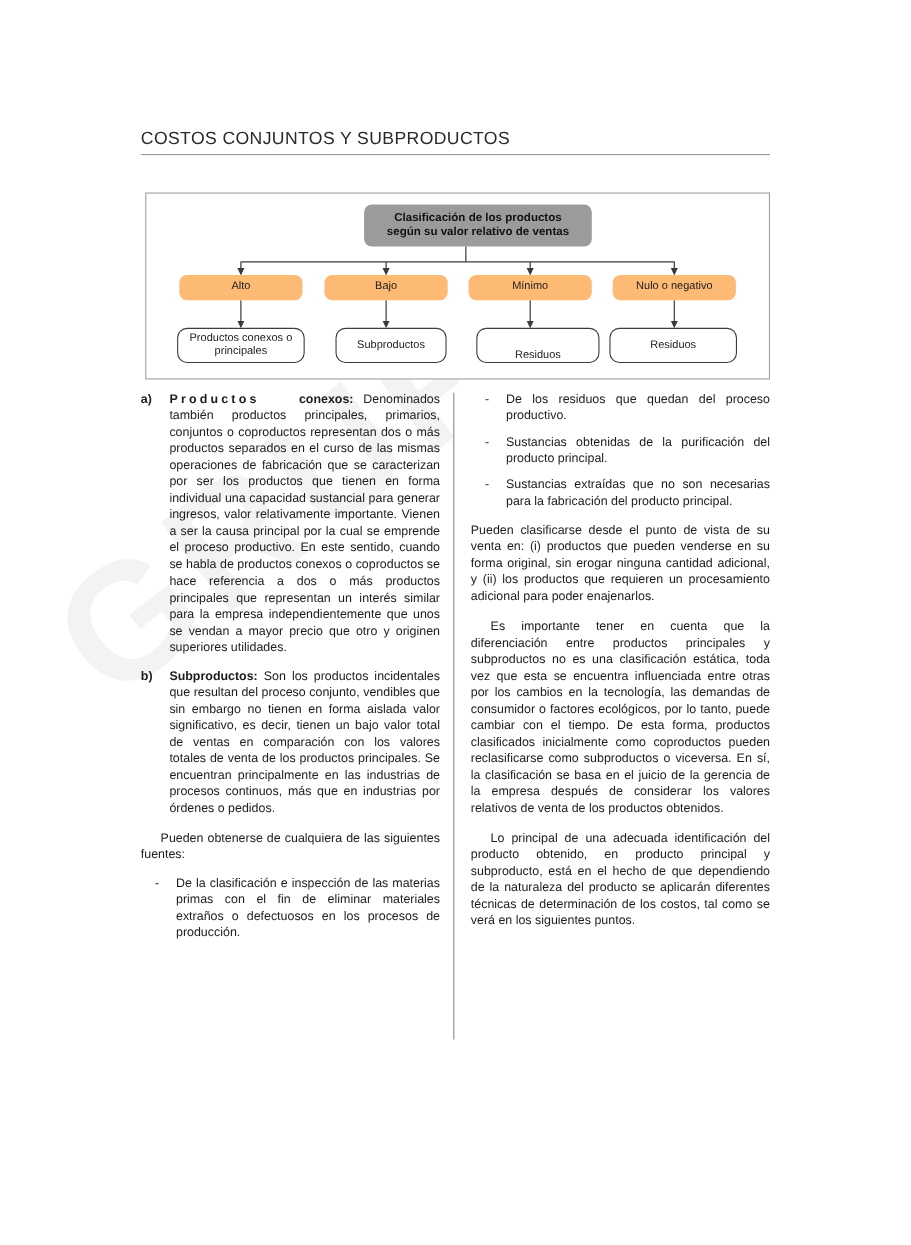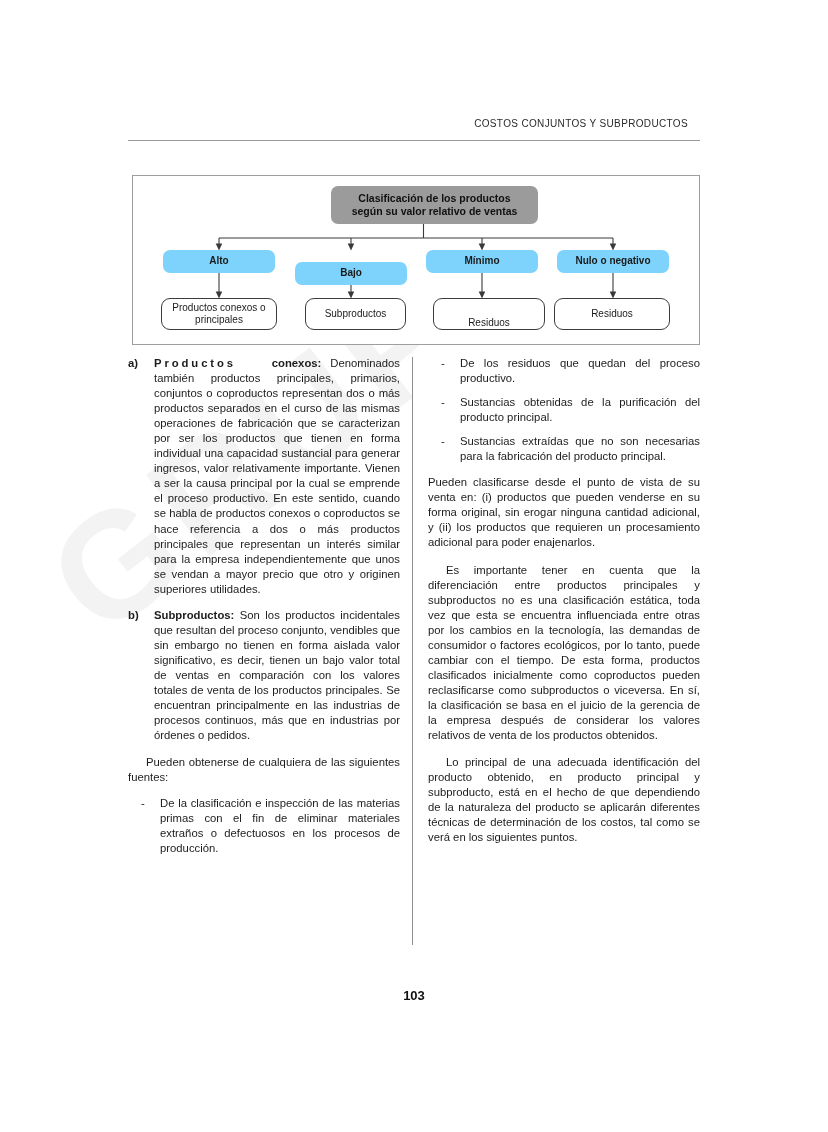--- a/index.html
+++ b/index.html
@@ -15,25 +15,25 @@
     position: relative;
     width: 828px;
     height: 1132px;
     background: #ffffff;
     overflow: hidden;
   }
 
   
   .runhead {
     position: absolute;
-    left: 116px;
+    left: 128px;
     top: 118px;
     width: 572px;
-    text-align: right;
-    font-size: 10px;
+    text-align: left;
+    font-size: 16px;
     letter-spacing: 0.35px;
     color: #2a2a2a;
   }
   .runhead-rule {
     position: absolute;
     left: 128px;
     top: 140px;
     width: 572px;
     height: 1px;
     background: #9a9a9a;
@@ -65,40 +65,39 @@
     border-radius: 7px;
     font-size: 10.5px;
     font-weight: bold;
     color: #101010;
     left: 198px;
     top: 10px;
     width: 207px;
     height: 38px;
   }
   .node-level2 {
-    background: #7dd3fc;
+    background: #fdba74;
     border-radius: 7px;
     font-size: 10px;
     color: #1a1a1a;
     top: 74px;
     height: 23px;
-    font-weight: bold;
   }
   .node-leaf {
     background: #ffffff;
     border: 1px solid #3c3c3c;
     border-radius: 9px;
     font-size: 10px;
     color: #1a1a1a;
     top: 122px;
     height: 32px;
   }
   
   .col0 { left: 30px;  width: 112px; }
-  .col1 { left: 162px; width: 112px; margin-top: 12px; }
+  .col1 { left: 162px; width: 112px; }
   .col2 { left: 293px; width: 112px; }
   .col3 { left: 424px; width: 112px; }
 
   .leaf0 { left: 28px;  width: 116px; }
   .leaf1 { left: 172px; width: 101px; }
   .leaf2 { left: 300px; width: 112px; align-items: flex-end; }
   .leaf3 { left: 421px; width: 116px; }
 
   .connectors { position: absolute; inset: 0; pointer-events: none; }
 
@@ -295,15 +294,14 @@
     </div>
 
     <p class="para para-noindent">Pueden clasificarse desde el punto de vista de su venta en: (i) productos que pueden venderse en su forma original, sin erogar ninguna cantidad adicional, y (ii) los productos que requieren un procesamiento adicional para poder enajenarlos.</p>
 
     <p class="para para-indent">Es importante tener en cuenta que la diferenciación entre productos principales y subproductos no es una clasificación estática, toda vez que esta se encuentra influenciada entre otras por los cambios en la tecnología, las demandas de consumidor o factores ecológicos, por lo tanto, puede cambiar con el tiempo. De esta forma, productos clasificados inicialmente como coproductos pueden reclasificarse como subproductos o viceversa. En sí, la clasificación se basa en el juicio de la gerencia de la empresa después de considerar los valores relativos de venta de los productos obtenidos.</p>
 
     <p class="para para-indent">Lo principal de una adecuada identificación del producto obtenido, en producto principal y subproducto, está en el hecho de que dependiendo de la naturaleza del producto se aplicarán diferentes técnicas de determinación de los costos, tal como se verá en los siguientes puntos.</p>
 
   </div>
 
-  <div class="folio">103</div>
 
 </div>
 
 </body></html>

